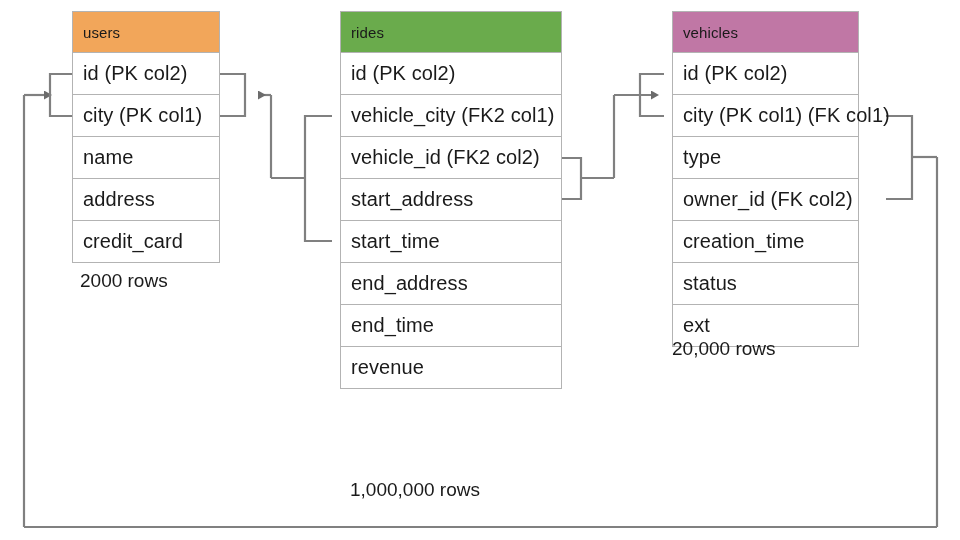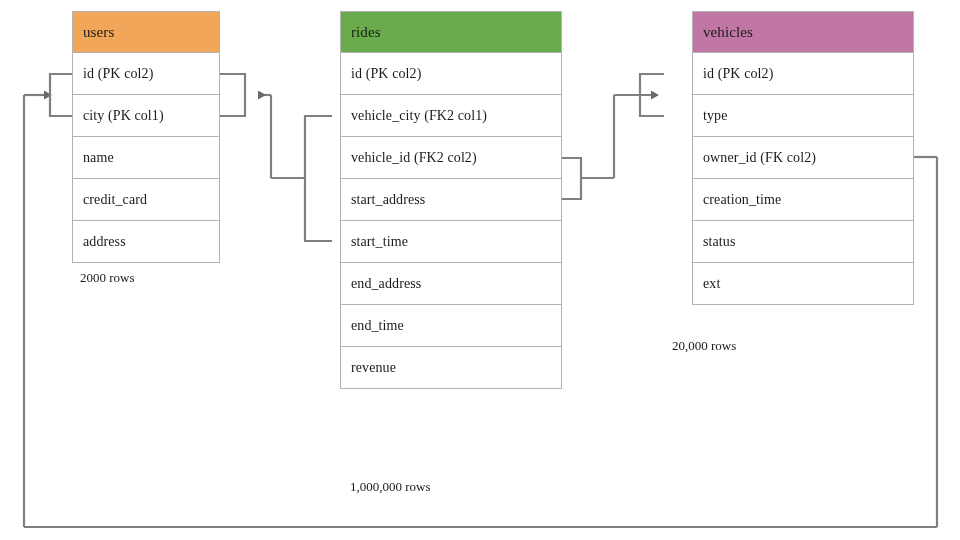--- a/index.html
+++ b/index.html
@@ -5,21 +5,21 @@
   html, body {
     margin: 0;
     padding: 0;
     background: #ffffff;
   }
   #canvas {
     position: relative;
     width: 960px;
     height: 540px;
     background: #ffffff;
-    font-family: Liberation Serif, serif;
+    font-family: Liberation Sans, sans-serif;
     overflow: hidden;
   }
   #wires {
     position: absolute;
     left: 0;
     top: 0;
     width: 960px;
     height: 540px;
   }
   .table {
@@ -41,28 +41,28 @@
   }
   .t-row {
     box-sizing: border-box;
     height: 42px;
     border: 1px solid #b3b3b3;
     border-top: none;
     background: #ffffff;
     display: flex;
     align-items: center;
     padding-left: 10px;
-    font-size: 14px;
+    font-size: 20px;
     color: #1a1a1a;
     white-space: nowrap;
     letter-spacing: 0.1px;
   }
   .rowcount {
     position: absolute;
-    font-size: 13px;
+    font-size: 19px;
     color: #1a1a1a;
     white-space: nowrap;
     z-index: 2;
   }
 </style>
 </head>
 <body>
 
 <div id="canvas">
 
@@ -117,24 +117,24 @@
     <div class="t-row">
       <span>id (PK col2)</span>
     </div>
     <div class="t-row">
       <span>city (PK col1)</span>
     </div>
     <div class="t-row">
       <span>name</span>
     </div>
     <div class="t-row">
-      <span>credit_card</span>
+      <span>address</span>
     </div>
     <div class="t-row">
-      <span>address</span>
+      <span>credit_card</span>
     </div>
   </div>
   <div class="rowcount" style="left:80px; top:270px;">2000 rows</div>
 
   <div class="table" style="left:332px; top:11px; width:222px;margin-left:8px;">
     <div class="t-header" style="background:#6aab4c;">
       <span>rides</span>
     </div>
     <div class="t-row">
       <span>id (PK col2)</span>
@@ -156,26 +156,29 @@
     </div>
     <div class="t-row">
       <span>end_time</span>
     </div>
     <div class="t-row">
       <span>revenue</span>
     </div>
   </div>
   <div class="rowcount" style="left:350px; top:479px;">1,000,000 rows</div>
 
-  <div class="table" style="left:692px; top:11px; width:222px;">
+  <div class="table" style="left:672px; top:11px; width:187px;">
     <div class="t-header" style="background:#c077a5;">
       <span>vehicles</span>
     </div>
     <div class="t-row">
       <span>id (PK col2)</span>
+    </div>
+    <div class="t-row">
+      <span>city (PK col1) (FK col1)</span>
     </div>
     <div class="t-row">
       <span>type</span>
     </div>
     <div class="t-row">
       <span>owner_id (FK col2)</span>
     </div>
     <div class="t-row">
       <span>creation_time</span>
     </div>

